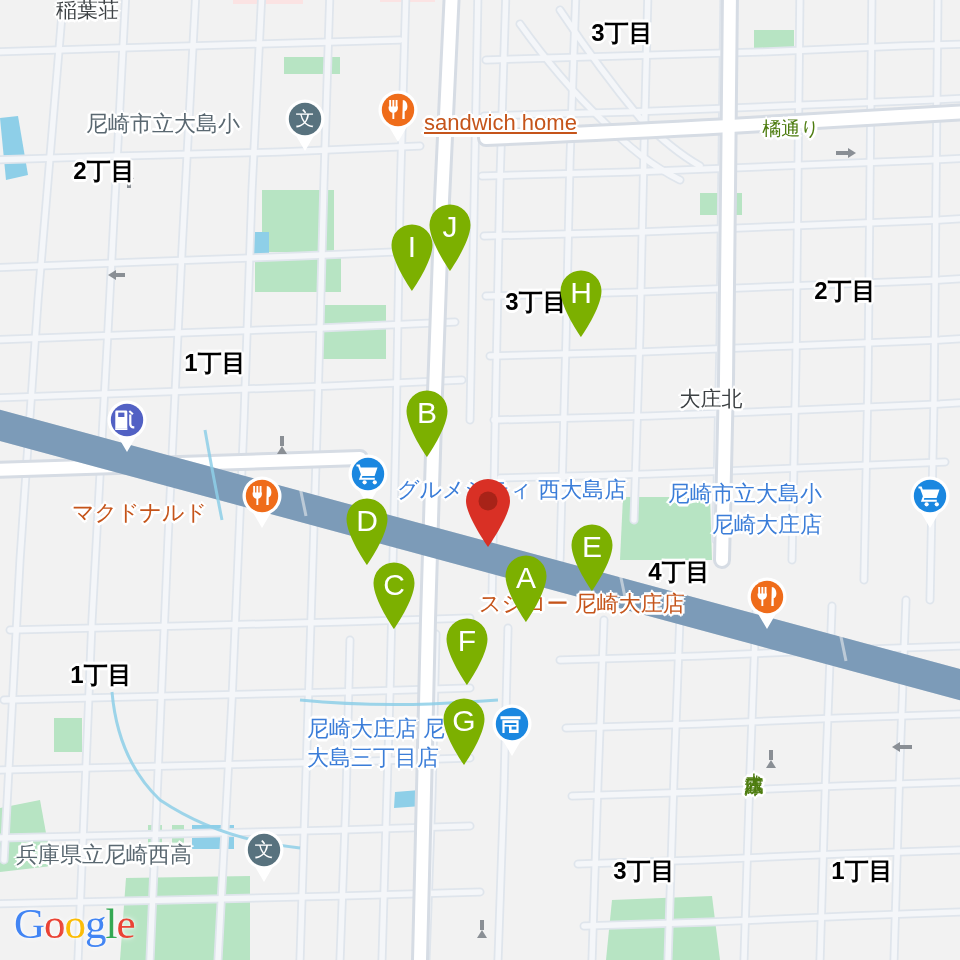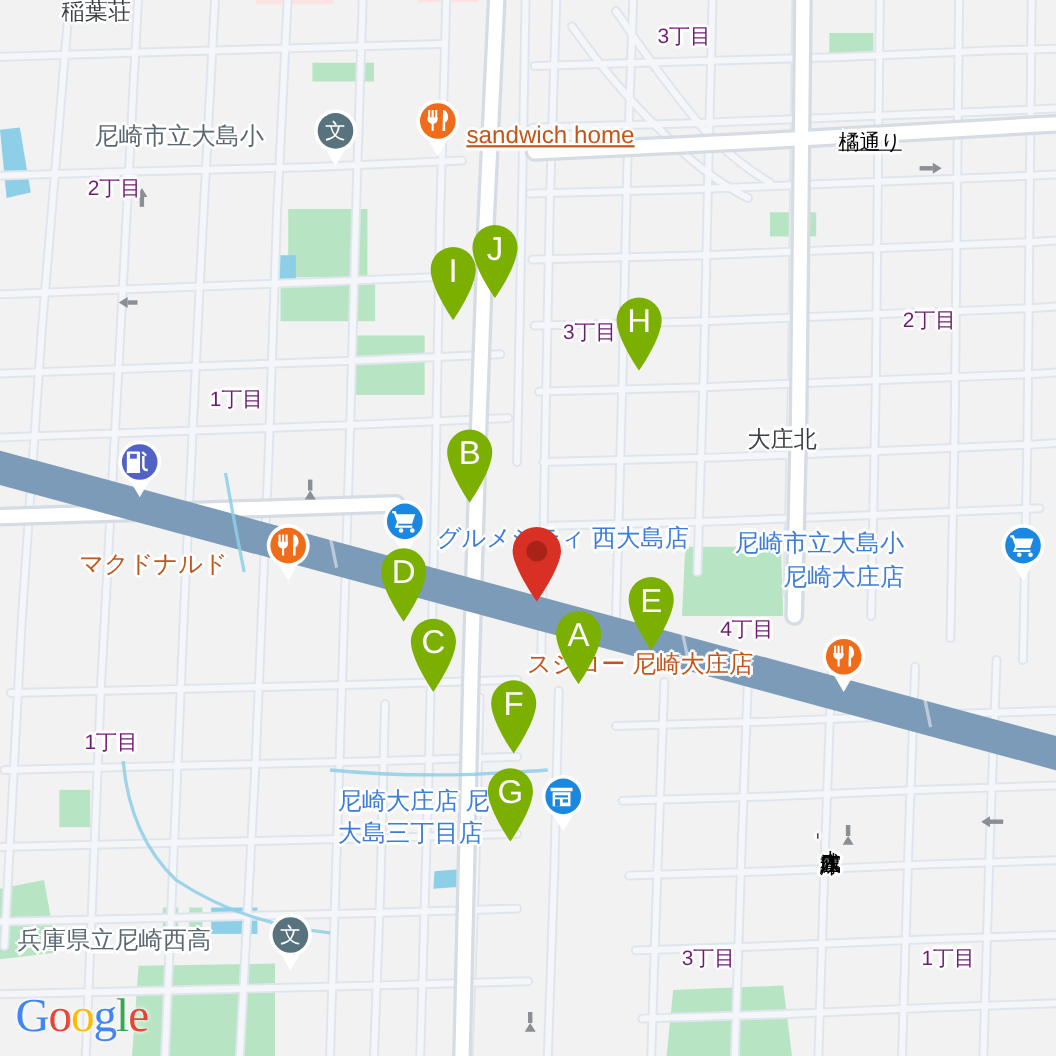--- a/index.html
+++ b/index.html
@@ -18,44 +18,43 @@
   #map-svg { position: absolute; left: 0; top: 0; width: 960px; height: 960px; }
 
   
   .lbl {
     position: absolute;
     white-space: nowrap;
     pointer-events: none;
     -webkit-text-stroke: 0px;
   }
   .lbl-admin {
-    color: #701a75;
-    font-size: 19px;
-    font-weight: 400;
+    color: #000000;
+    font-size: 24px;
+    font-weight: 700;
     text-shadow:
       2px 0 #fff, -2px 0 #fff, 0 2px #fff, 0 -2px #fff,
       1.5px 1.5px #fff, -1.5px 1.5px #fff, 1.5px -1.5px #fff, -1.5px -1.5px #fff,
       3px 0 #fff, -3px 0 #fff, 0 3px #fff, 0 -3px #fff;
   }
   .lbl-neigh {
     color: #3c4043;
     font-size: 21px;
     text-shadow:
       2px 0 #fff, -2px 0 #fff, 0 2px #fff, 0 -2px #fff,
       1.5px 1.5px #fff, -1.5px 1.5px #fff, 1.5px -1.5px #fff, -1.5px -1.5px #fff,
       3px 0 #fff, -3px 0 #fff, 0 3px #fff, 0 -3px #fff;
   }
   .lbl-road {
-    color: #000000;
+    color: #4d7c0f;
     font-size: 19px;
     text-shadow:
       2px 0 #fff, -2px 0 #fff, 0 2px #fff, 0 -2px #fff,
       1.5px 1.5px #fff, -1.5px 1.5px #fff, 1.5px -1.5px #fff, -1.5px -1.5px #fff,
       3px 0 #fff, -3px 0 #fff, 0 3px #fff, 0 -3px #fff;
-    text-decoration: underline;
   }
   .lbl-road-vert {
     writing-mode: vertical-rl;
     text-orientation: upright;
     letter-spacing: 1px;
   }
   .lbl-poi-orange {
     color: #c5541a;
     font-size: 22px;
     text-shadow:

